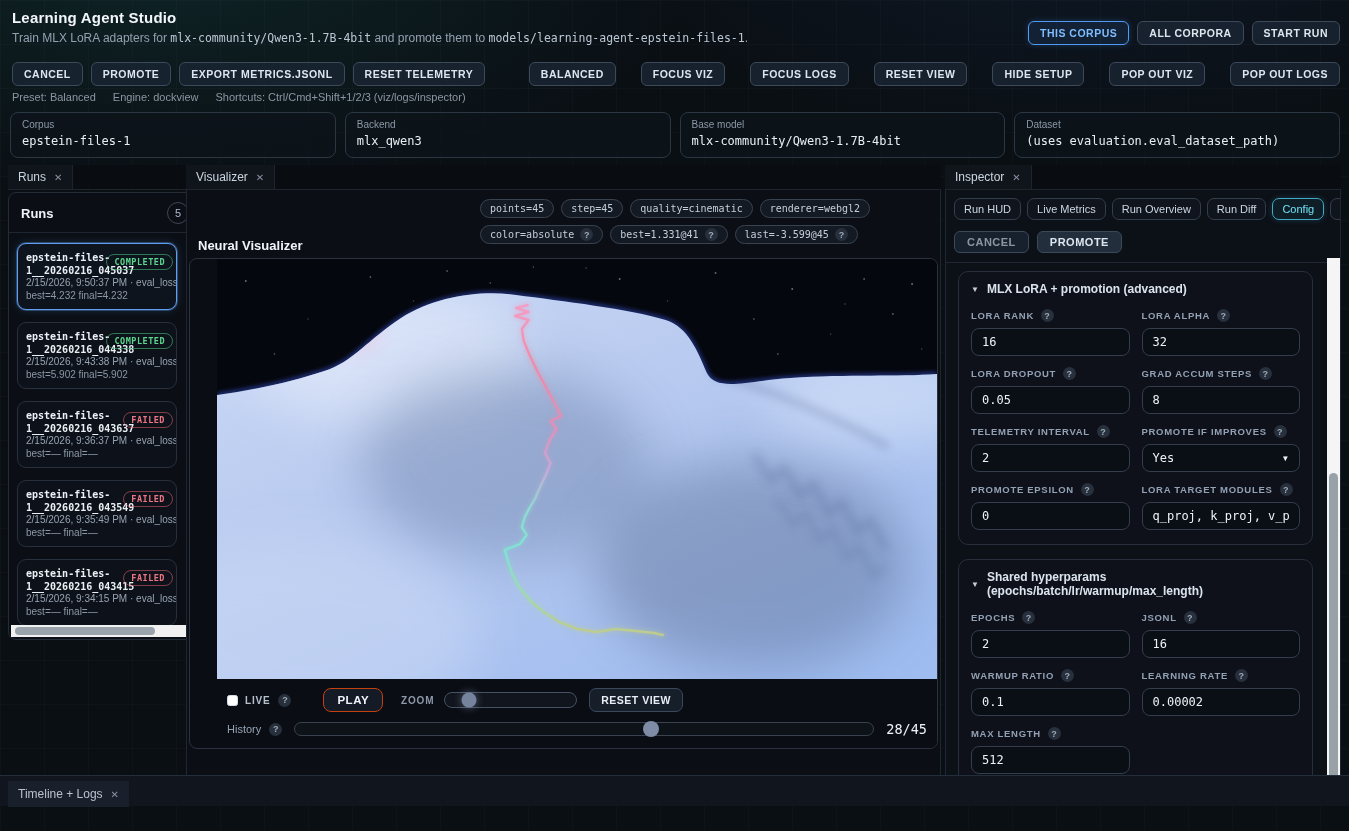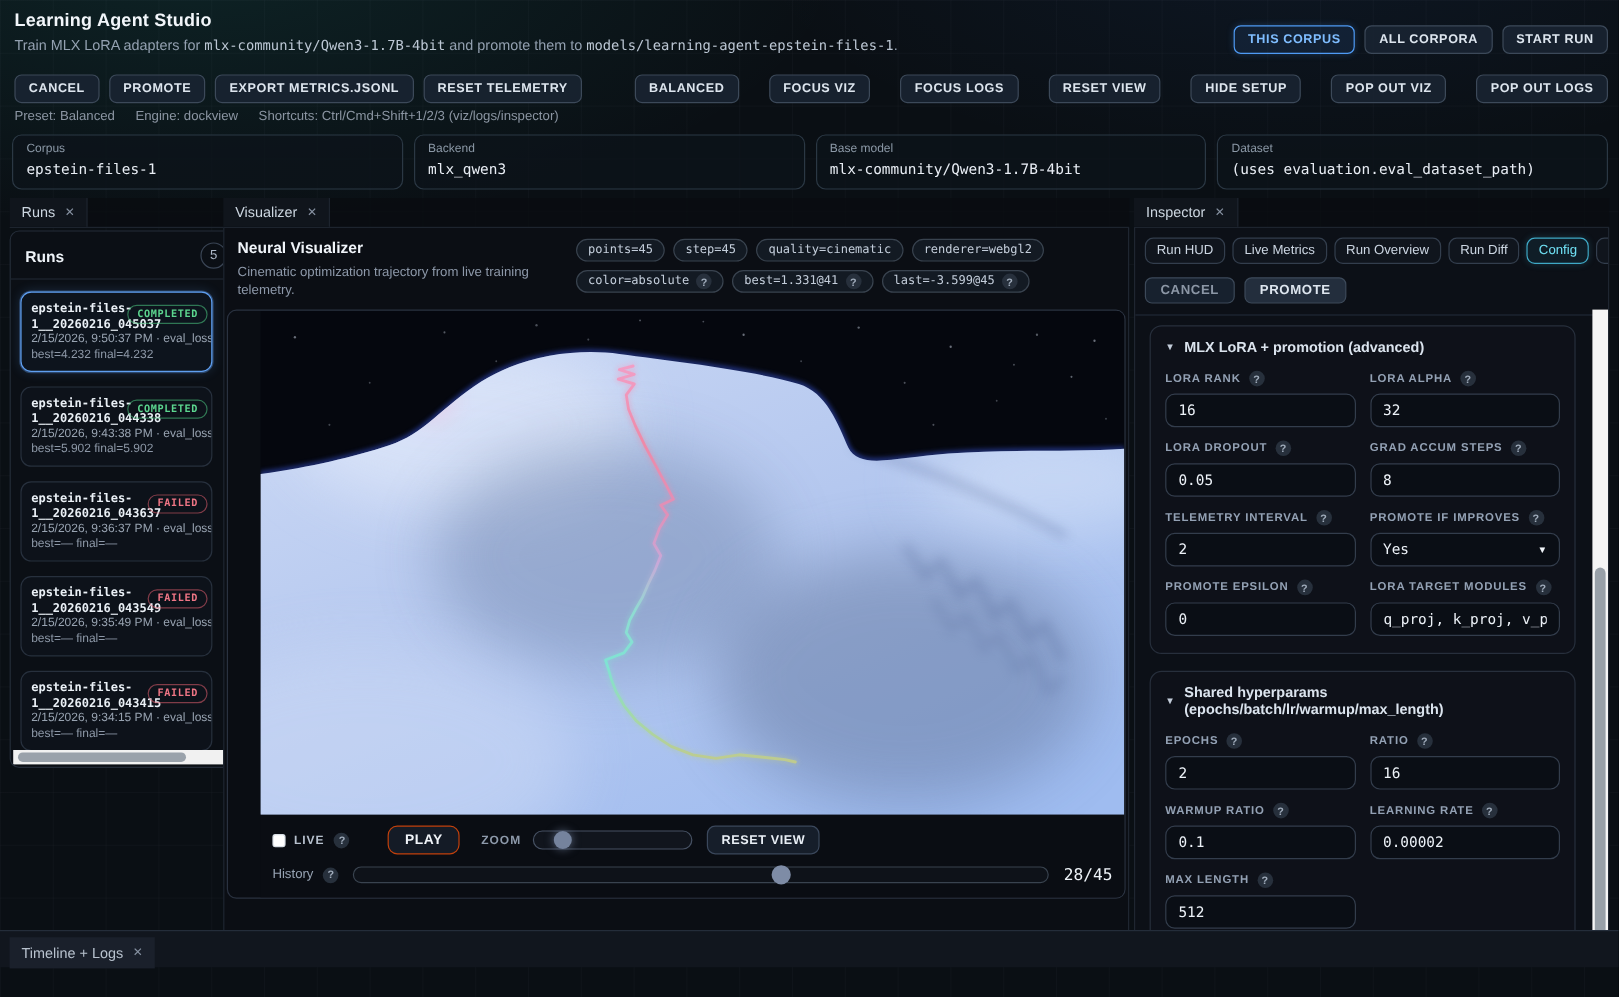--- a/index.html
+++ b/index.html
@@ -67,21 +67,21 @@
   .run-meta { font-size:10px; color:#98a3b1; margin-top:0; white-space:nowrap; }
   .run-result { font-size:10px; color:#8c97a6; margin-top:2px; white-space:nowrap; }
   .hscrollbar { position:absolute; left:2px; right:2px; bottom:2px; height:12px; background:#f1f1f1; }
   .hscrollbar .thumb { position:absolute; left:4px; top:2px; width:140px; height:8px; background:#9aa2ab; border-radius:4px; }
 
   
   .viz-group { position:absolute; left:186px; top:165px; width:755px; height:635px; }
   .viz-body { margin-top:0; height:610px; background:#0b0e14; border:1px solid #1f2631; border-top:none; }
   .viz-header { display:flex; padding:9px 11px 0; height:66px; }
   .viz-title-block { width:268px; flex-shrink:0; }
-  .viz-title { font-size:13px; font-weight:700; color:#f0f4f9; }
+  .viz-title { font-size:13px; font-weight:700; color:#f0f4f9;margin-top:39px; }
   .viz-desc { font-size:11px; color:#8d98a9; line-height:1.4; margin-top:6px; }
   .viz-badges { flex:1; margin-left:14px; display:flex; flex-wrap:wrap; gap:7px; align-content:flex-start; }
   .viz-badge { display:inline-flex; align-items:center; gap:6px; height:19px; border:1px solid #39434f; background:#131a23; border-radius:999px; padding:0 9px; font-family:"DejaVu Sans Mono", monospace; font-size:10px; color:#c4cedb; white-space:nowrap; }
   .help-dot { width:13px; height:13px; border-radius:50%; background:#27303c; color:#9fabba; font-size:9px; font-weight:700; display:inline-flex; align-items:center; justify-content:center; font-family:"Liberation Sans",sans-serif; cursor:pointer; flex-shrink:0; }
   .viz-stage { position:relative; margin:2px 2px 0; height:491px; border:1px solid #2a3240; border-radius:8px; overflow:hidden; background:#0a0d13;padding-left:27px; }
   .viz-canvas { position:relative; width:100%; height:420px; cursor:grab; }
   .viz-canvas svg { display:block; width:100%; height:100%; }
   .viz-controls { height:69px; padding:9px 10px 0; background:#0a0d13; }
   .ctrl-row1 { display:flex; align-items:center; }
   .checkbox { width:11px; height:11px; background:#ffffff; border-radius:2.5px; border:1px solid #d7dde4; cursor:pointer; }
@@ -475,21 +475,21 @@
           <div class="field-grid">
             <div>
               <div class="field-label">
                   <span>EPOCHS</span>
                   <span class="help-dot">?</span>
                 </div>
               <input class="tinput" value="2" style="">
             </div>
             <div>
               <div class="field-label">
-                  <span>RATIO</span>
+                  <span>JSONL</span>
                   <span class="help-dot">?</span>
                 </div>
               <input class="tinput" value="16" style="">
             </div>
             <div>
               <div class="field-label">
                   <span>WARMUP RATIO</span>
                   <span class="help-dot">?</span>
                 </div>
               <input class="tinput" value="0.1" style="">

